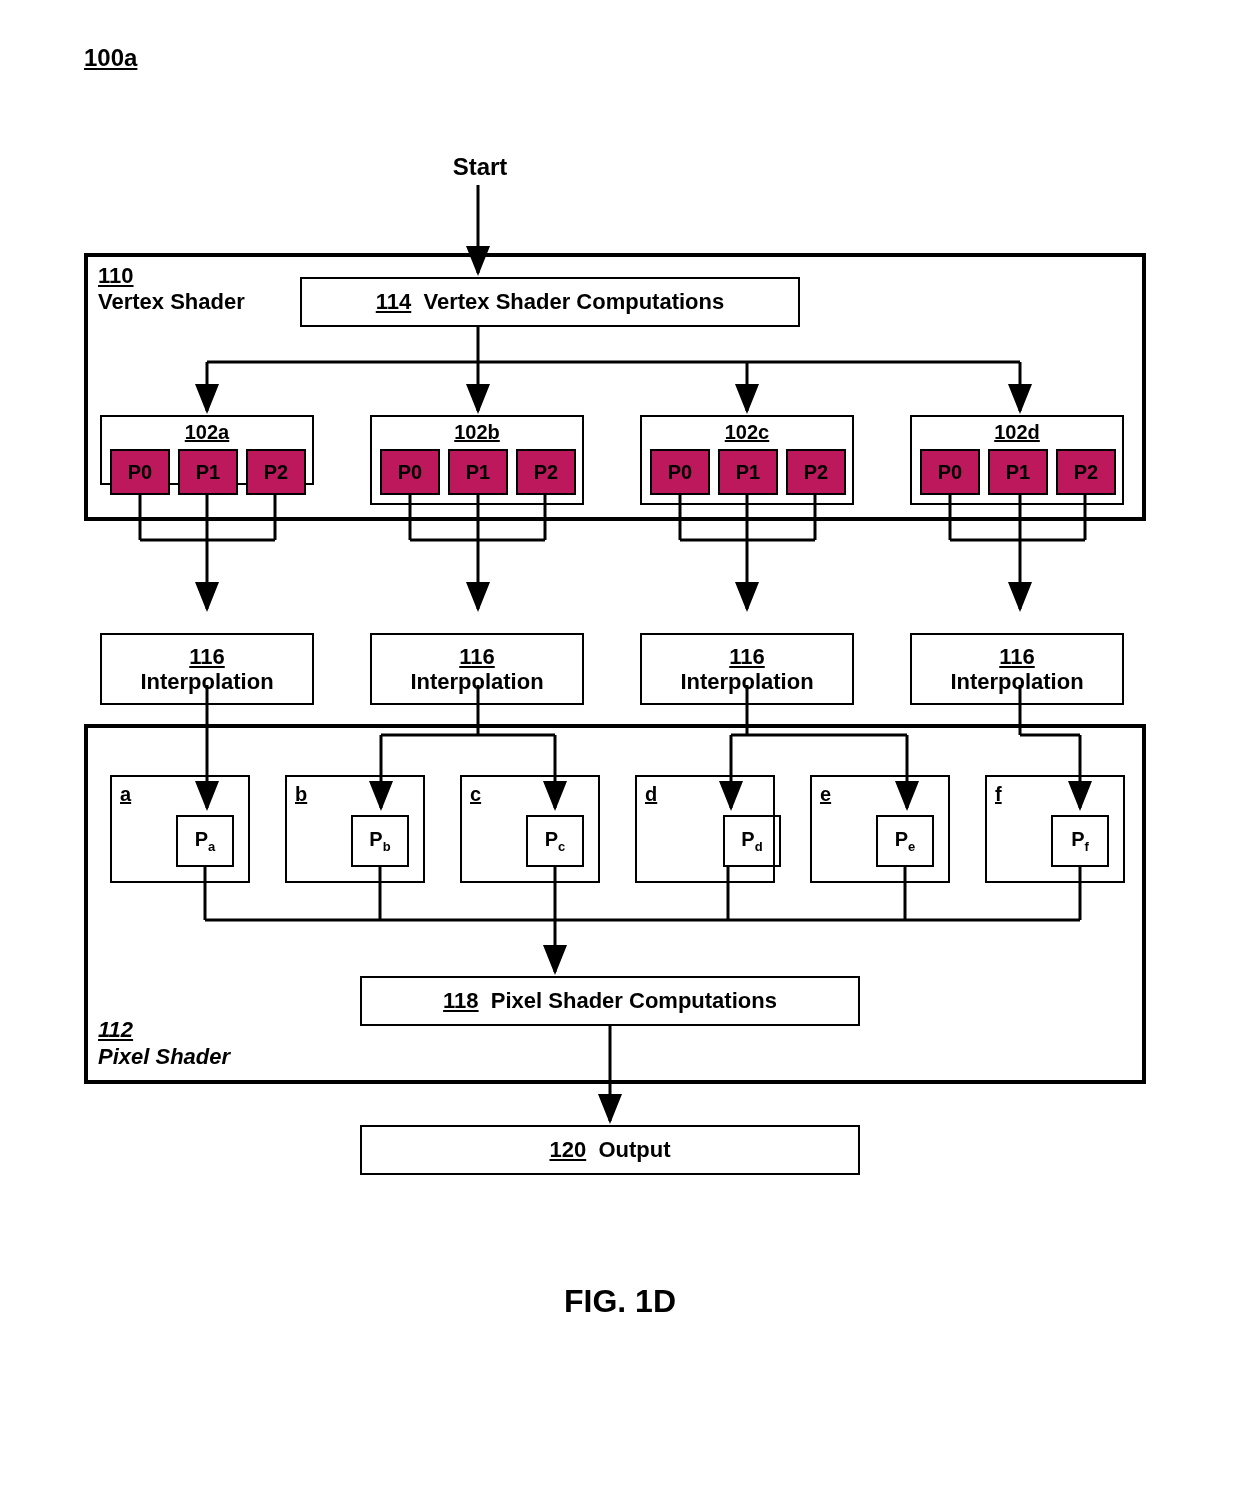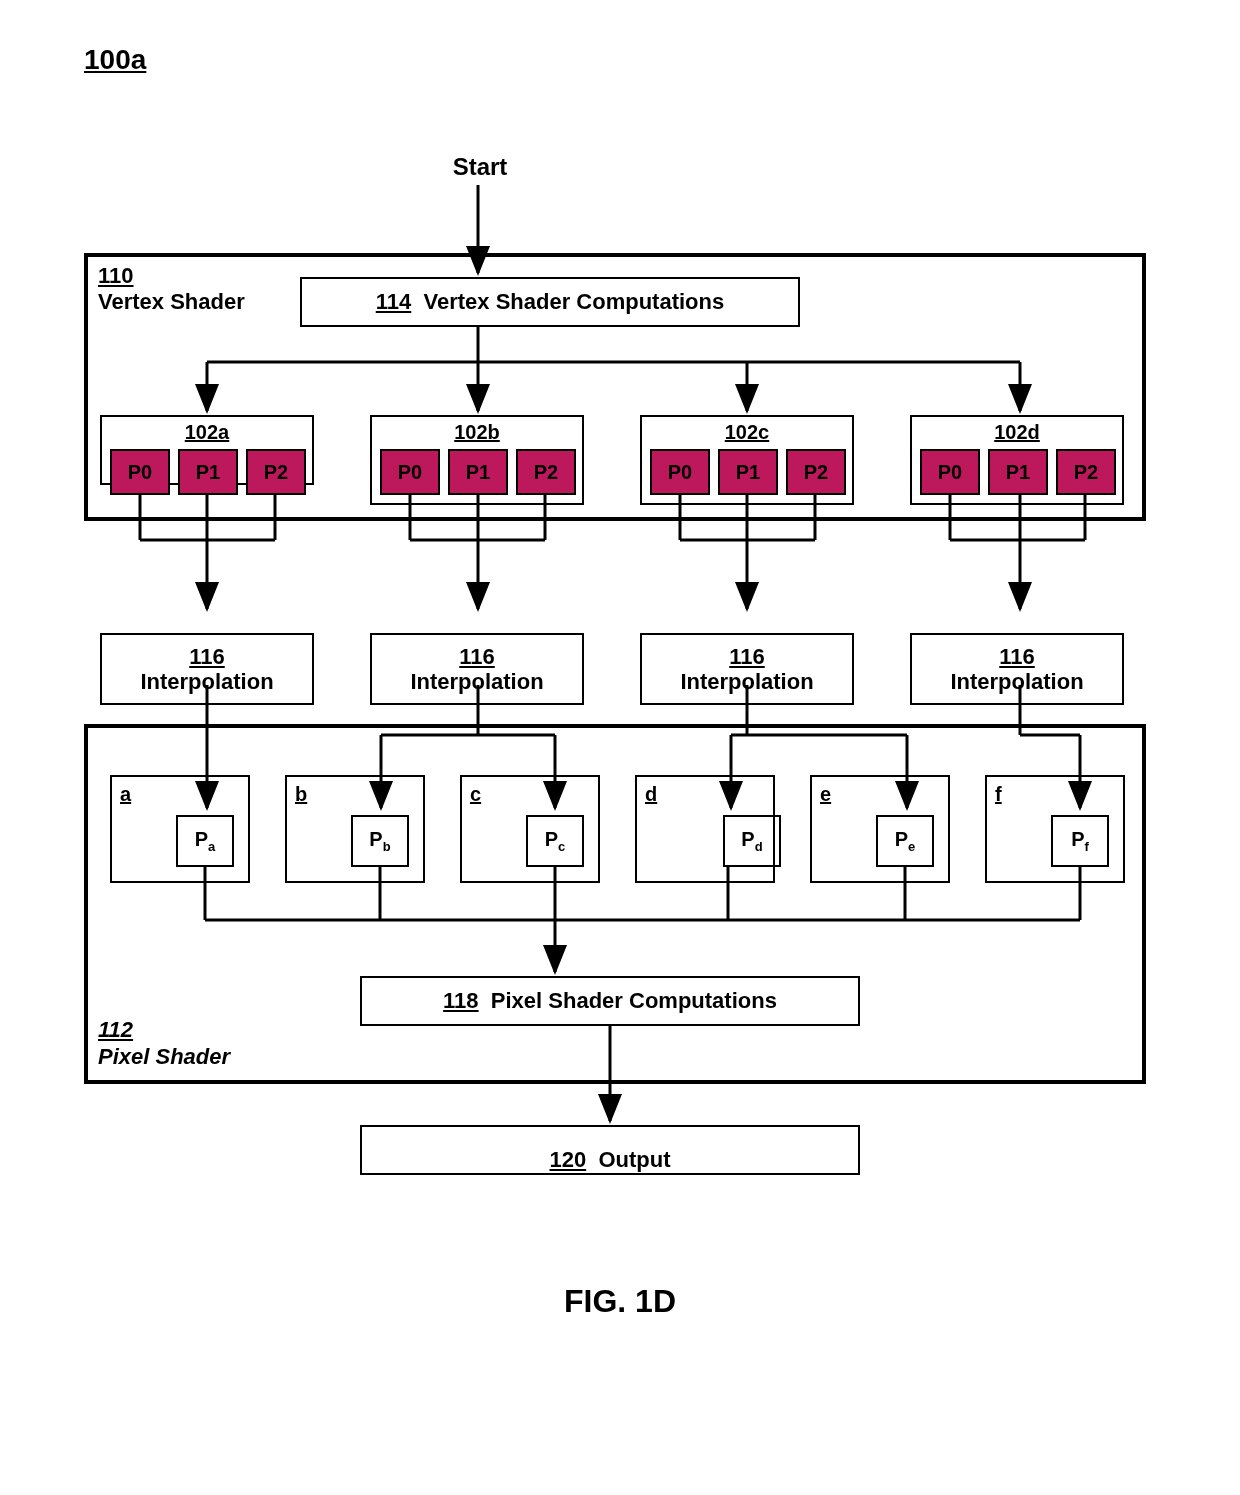--- a/index.html
+++ b/index.html
@@ -98,21 +98,21 @@
     position:absolute;
     top:4px; left:0; right:0;
     text-align:center;
     font-weight:bold;
     text-decoration: underline;
   }
 </style>
 </head>
 <body>
 
-<div class="abs underline" style="top:44px; left:84px; font-weight:bold; font-size:28px;">100a</div>
+<div class="abs underline" style="top:44px; left:84px; font-weight:bold; font-size:24px;">100a</div>
 
 <div class="abs" style="top:153px; left:440px; width:80px; text-align:center; font-weight:bold; font-size:24px;">Start</div>
 
 <div class="abs thick-box" style="top:253px; left:84px; width:1062px; height:268px;">
   <div class="label-top-left" style="font-size:22px;">
     <span class="underline">110</span><br>
     <span>Vertex Shader</span>
   </div>
 </div>
 
@@ -212,21 +212,21 @@
   </div>
 </div>
 
 <div class="abs box" style="top:976px; left:360px; width:500px; height:50px; font-size:22px;">
   <span>
     <span class="underline">118</span>
     &nbsp;<span>Pixel Shader Computations</span>
   </span>
 </div>
 
-<div class="abs box" style="top:1125px; left:360px; width:500px; height:50px; font-size:22px;align-items:flex-end;">
+<div class="abs box" style="top:1125px; left:360px; width:500px; height:50px; font-size:22px;">
   <span>
     <span class="underline">120</span>
     &nbsp;<span>Output</span>
   </span>
 </div>
 
 <div class="abs fig-title" style="top:1283px; left:0; width:1240px; text-align:center;">FIG. 1D</div>
 
 <svg class="arrows">
   <defs>

